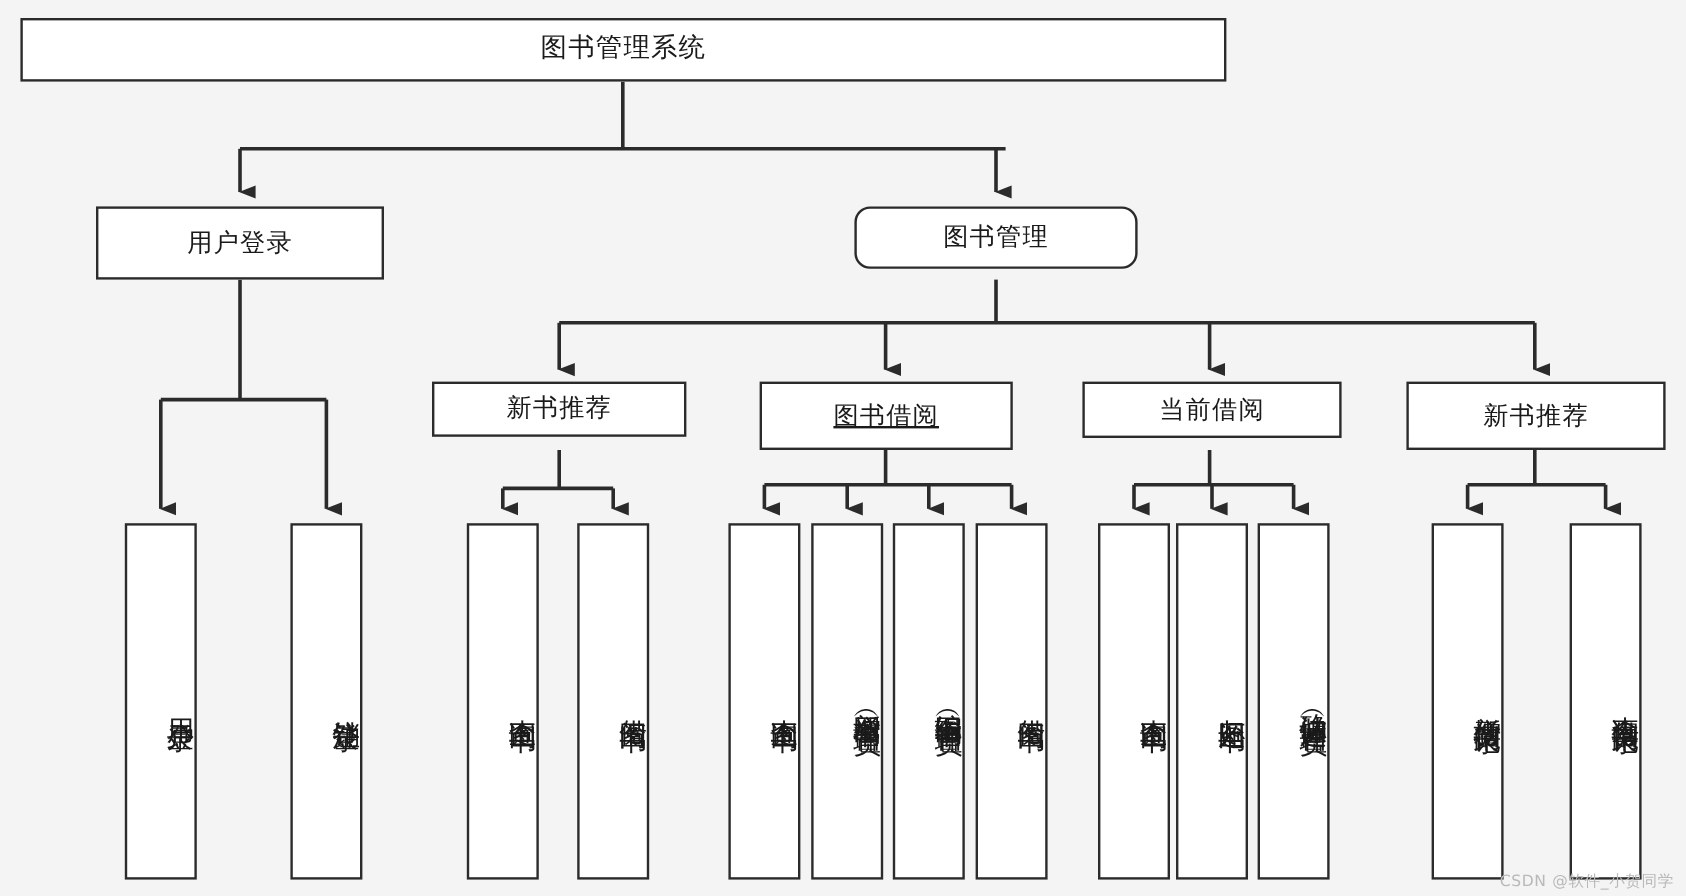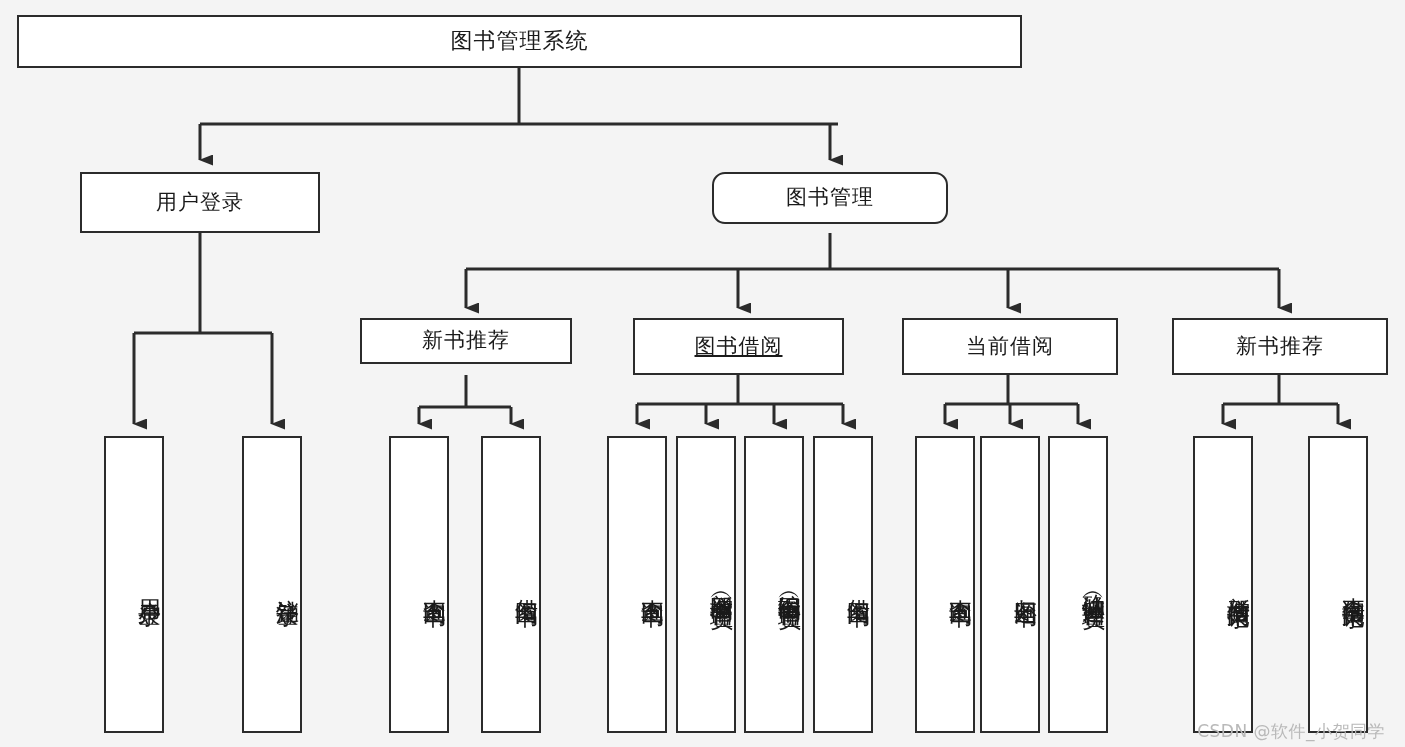--- a/index.html
+++ b/index.html
@@ -44,23 +44,23 @@
     align-items:flex-start;
     justify-content:center;
   }
   .node-v > span{
     writing-mode:vertical-rl;
     text-orientation:upright;
     display:block;
   }
   #watermark{
     position:absolute;
-    right:20px;
+    right:10px;
     bottom:4px;
-    font-size:17px;
+    font-size:13px;
     color:#b9b9b9;
     white-space:nowrap;
     user-select:none;
     pointer-events:none;
     letter-spacing:0.5px;
   }
 </style>
 </head>
 <body>
 
@@ -124,21 +124,21 @@
 <div class="node node-h" style="left:712px;top:172px;width:236px;height:52px;border-radius:13px;">
   <span>图书管理</span>
 </div>
 
 <div class="node node-h" style="left:360px;top:318px;width:212px;height:46px;">
   <span>新书推荐</span>
 </div>
 <div class="node node-h" style="left:633px;top:318px;width:211px;height:57px;text-decoration:underline;">
   <span>图书借阅</span>
 </div>
-<div class="node node-h" style="left:902px;top:318px;width:216px;height:57px;">
+<div class="node node-h" style="left:902px;top:318px;width:216px;height:47px;">
   <span>当前借阅</span>
 </div>
 <div class="node node-h" style="left:1172px;top:318px;width:216px;height:57px;">
   <span>新书推荐</span>
 </div>
 
 <div class="node node-v" style="left:104px;top:436px;width:60px;height:297px;">
   <span>用户登录</span>
 </div>
 <div class="node node-v" style="left:242px;top:436px;width:60px;height:297px;">

